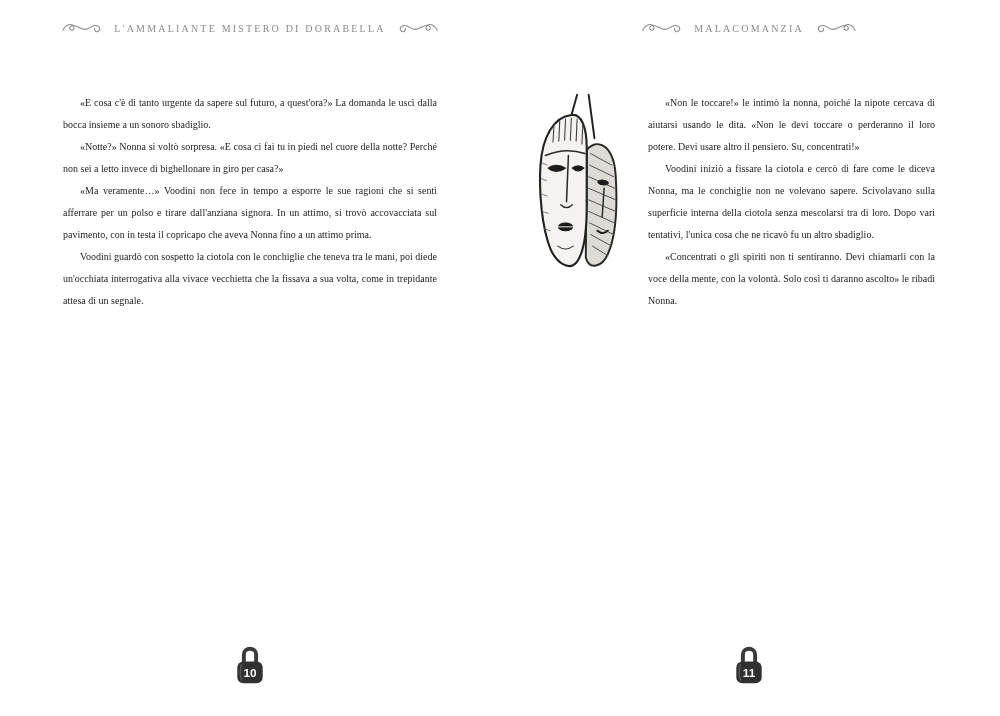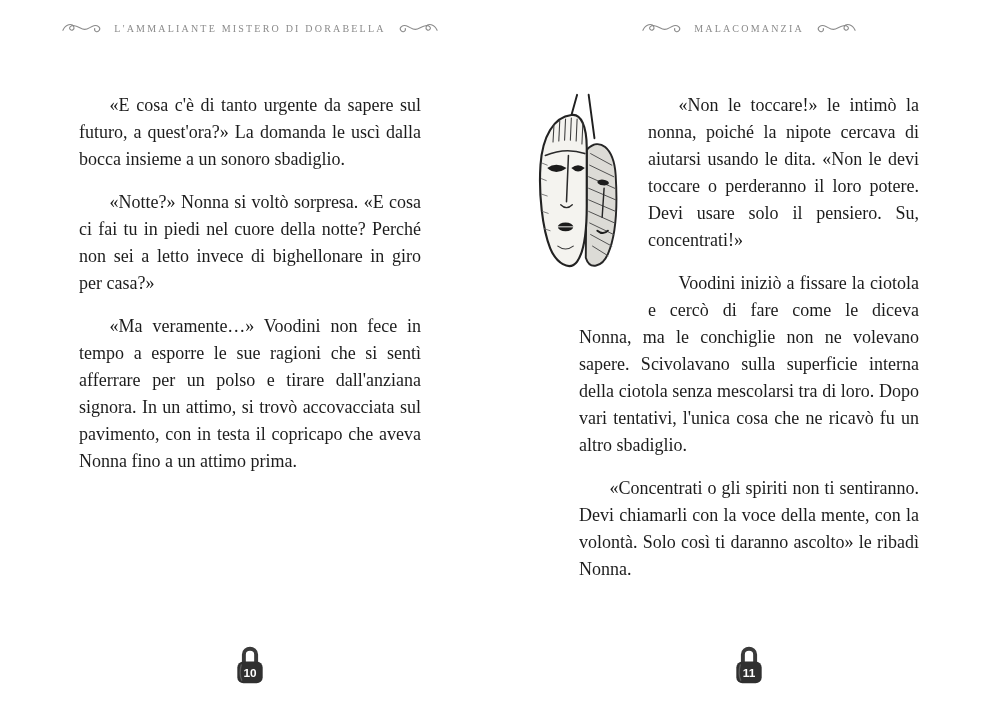--- a/index.html
+++ b/index.html
@@ -30,25 +30,25 @@
     letter-spacing:2.2px;
     color:#8b8b8b;
     text-transform:uppercase;
     white-space:nowrap;
   }
   .flourish { flex:0 0 auto; }
   .flourish.mirror { transform:scaleX(-1); }
 
   .page-body { margin-top:56px; }
   .page-body p {
-    margin:16px;
+    margin:0;
     text-indent:1.7em;
     text-align:justify;
-    font-size:18px;
-    line-height:27px;
+    font-size:10px;
+    line-height:22px;
   }
 
   .mask-float {
     float:left;
     width:90px;
     height:222px;
     margin-left:-20px;
     margin-right:15px;
     position:relative;
   }
@@ -74,20 +74,21 @@
       <span class="running-title">L'AMMALIANTE MISTERO DI DORABELLA</span>
       <svg class="flourish mirror" viewBox="0 0 44 14" width="40" height="13" aria-hidden="true">
         <path d="M1,9 C4,2 11,1 13,5 C14,8 11,10 9,8 C7,6 10,3 14,4 C19,5 21,8 25,8 C29,8 31,5 35,4 C39,3 43,6 41,9 C39,12 35,10 36,7" fill="none" stroke="#8b8b8b" stroke-width="1.2" stroke-linecap="round"></path>
       </svg>
     </div>
 
     <div class="page-body">
       <p>«E cosa c'è di tanto urgente da sapere sul futuro, a quest'ora?» La domanda le uscì dalla bocca insieme a un sonoro sbadiglio.</p>
       <p>«Notte?» Nonna si voltò sorpresa. «E cosa ci fai tu in piedi nel cuore della notte? Perché non sei a letto invece di bighellonare in giro per casa?»</p>
       <p>«Ma veramente…» Voodini non fece in tempo a esporre le sue ragioni che si sentì afferrare per un polso e tirare dall'anziana signora. In un attimo, si trovò accovacciata sul pavimento, con in testa il copricapo che aveva Nonna fino a un attimo prima.</p>
+      <p>Voodini guardò con sospetto la ciotola con le conchiglie che teneva tra le mani, poi diede un'occhiata interrogativa alla vivace vecchietta che la fissava a sua volta, come in trepidante attesa di un segnale.</p>
     </div>
 
     <div class="page-number-lock">
       <svg viewBox="0 0 40 52" width="35" height="46" aria-hidden="true">
         <path d="M13,26 V15 C13,6.5 27,6.5 27,15 V26" fill="none" stroke="#3a3a3a" stroke-width="4.5" stroke-linecap="round"></path>
         <rect x="5.5" y="23" width="29" height="25" rx="7" fill="#303030"></rect>
         <path d="M10,27 C8.5,32.5 8.5,40 10.5,44.5" stroke="#5a5a5a" stroke-width="1.6" fill="none" stroke-linecap="round"></path>
         <text x="20" y="41" text-anchor="middle" font-family="Liberation Sans, sans-serif" font-size="13.5" font-weight="bold" fill="#ffffff">10</text>
       </svg>
     </div>
@@ -150,21 +151,21 @@
               <path d="M16,72 L21,74"></path>
               <path d="M15,88 L20,90"></path>
               <path d="M15,104 L21,106"></path>
               <path d="M16,122 L22,124"></path>
               <path d="M18,140 L24,142"></path>
             </g>
           </g>
         </svg>
       </div>
 
-      <p>«Non le toccare!» le intimò la nonna, poiché la nipote cercava di aiutarsi usando le dita. «Non le devi toccare o perderanno il loro potere. Devi usare solo il pensiero. Su, concentrati!»</p>
+      <p>«Non le toccare!» le intimò la nonna, poiché la nipote cercava di aiutarsi usando le dita. «Non le devi toccare o perderanno il loro potere. Devi usare altro il pensiero. Su, concentrati!»</p>
       <p>Voodini iniziò a fissare la ciotola e cercò di fare come le diceva Nonna, ma le conchiglie non ne volevano sapere. Scivolavano sulla superficie interna della ciotola senza mescolarsi tra di loro. Dopo vari tentativi, l'unica cosa che ne ricavò fu un altro sbadiglio.</p>
       <p>«Concentrati o gli spiriti non ti sentiranno. Devi chiamarli con la voce della mente, con la volontà. Solo così ti daranno ascolto» le ribadì Nonna.</p>
     </div>
 
     <div class="page-number-lock">
       <svg viewBox="0 0 40 52" width="35" height="46" aria-hidden="true">
         <path d="M13,26 V15 C13,6.5 27,6.5 27,15 V26" fill="none" stroke="#3a3a3a" stroke-width="4.5" stroke-linecap="round"></path>
         <rect x="5.5" y="23" width="29" height="25" rx="7" fill="#303030"></rect>
         <path d="M10,27 C8.5,32.5 8.5,40 10.5,44.5" stroke="#5a5a5a" stroke-width="1.6" fill="none" stroke-linecap="round"></path>
         <text x="20" y="41" text-anchor="middle" font-family="Liberation Sans, sans-serif" font-size="13.5" font-weight="bold" fill="#ffffff">11</text>

